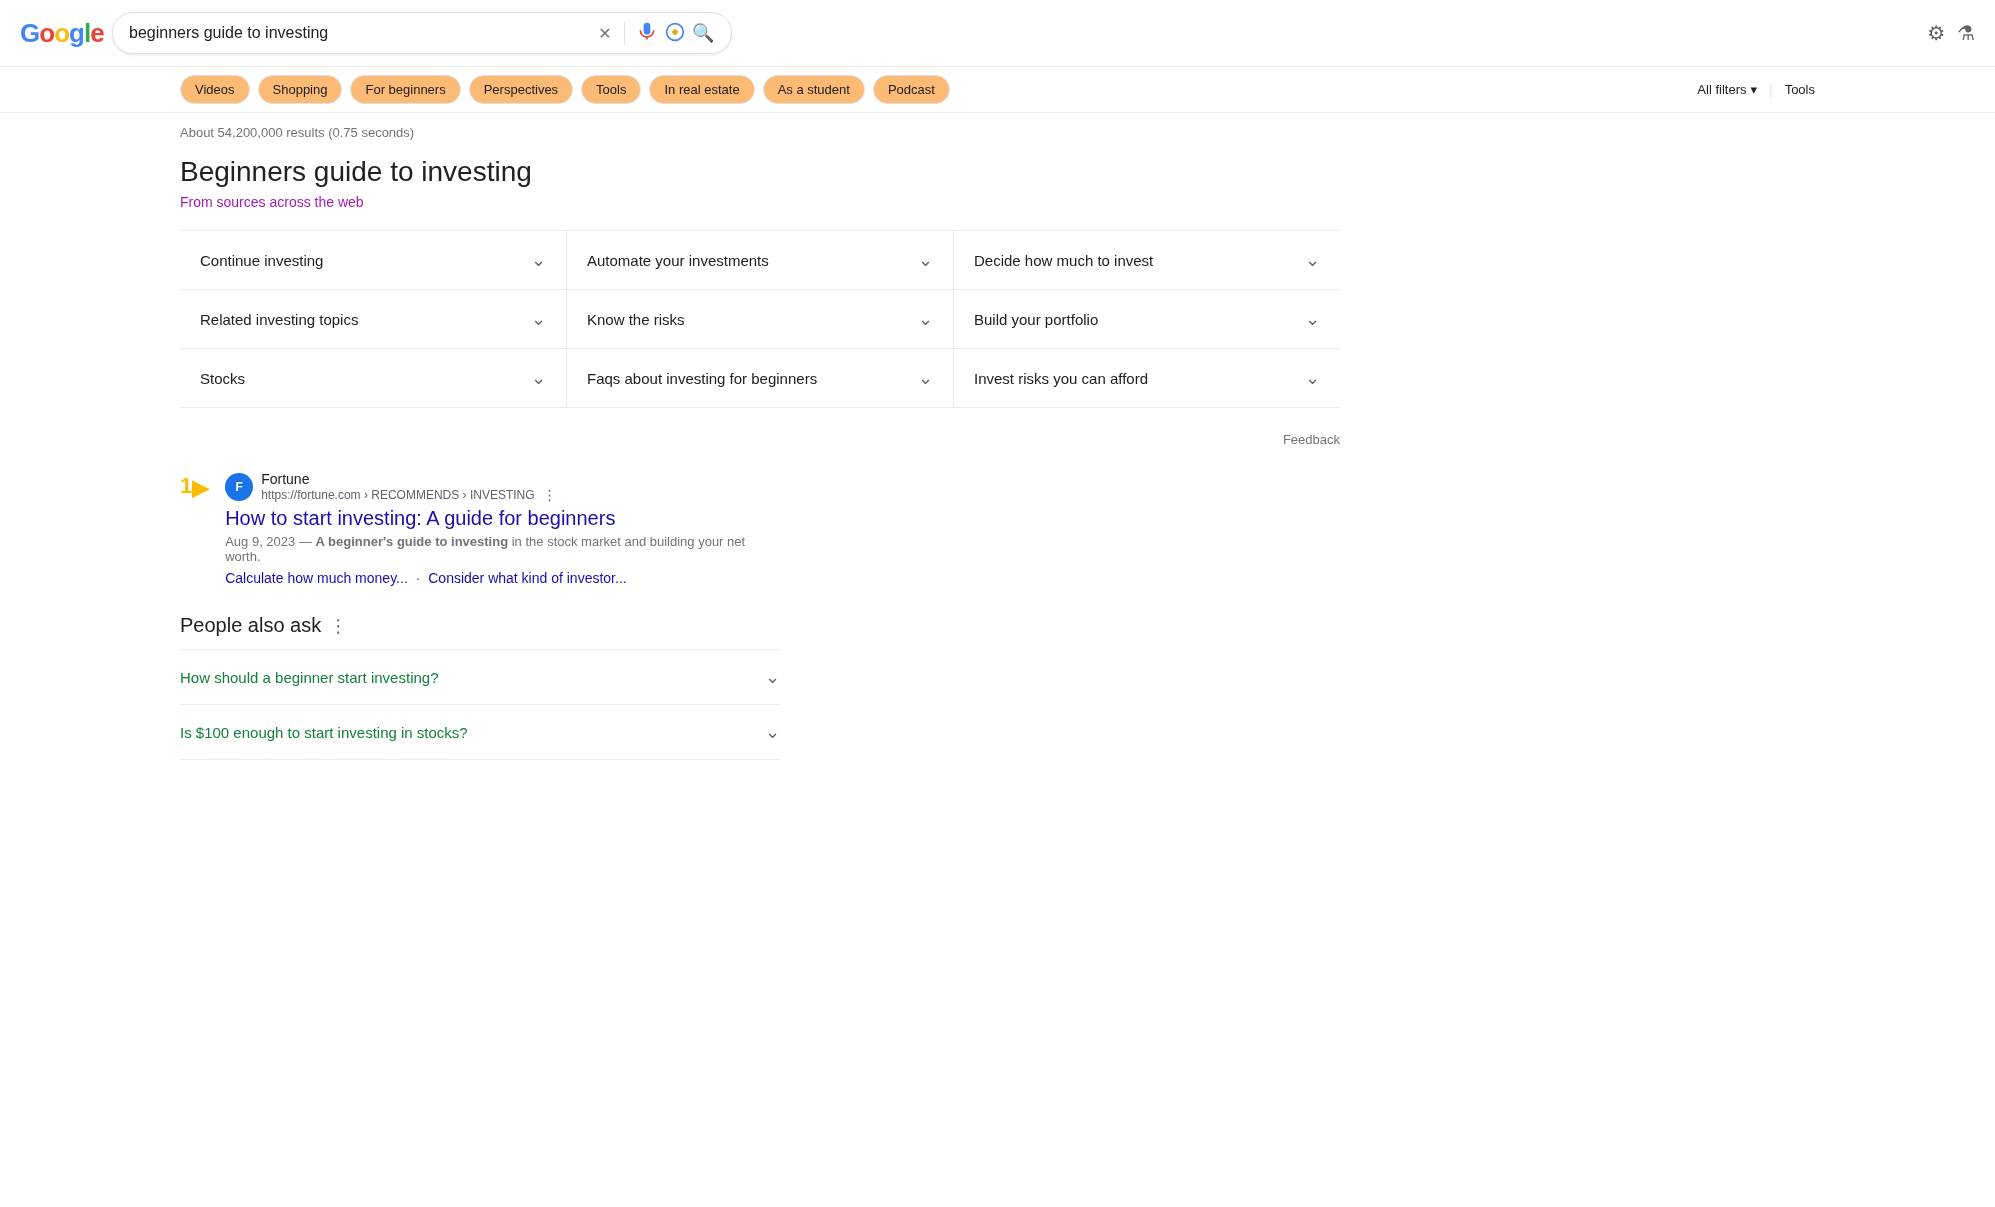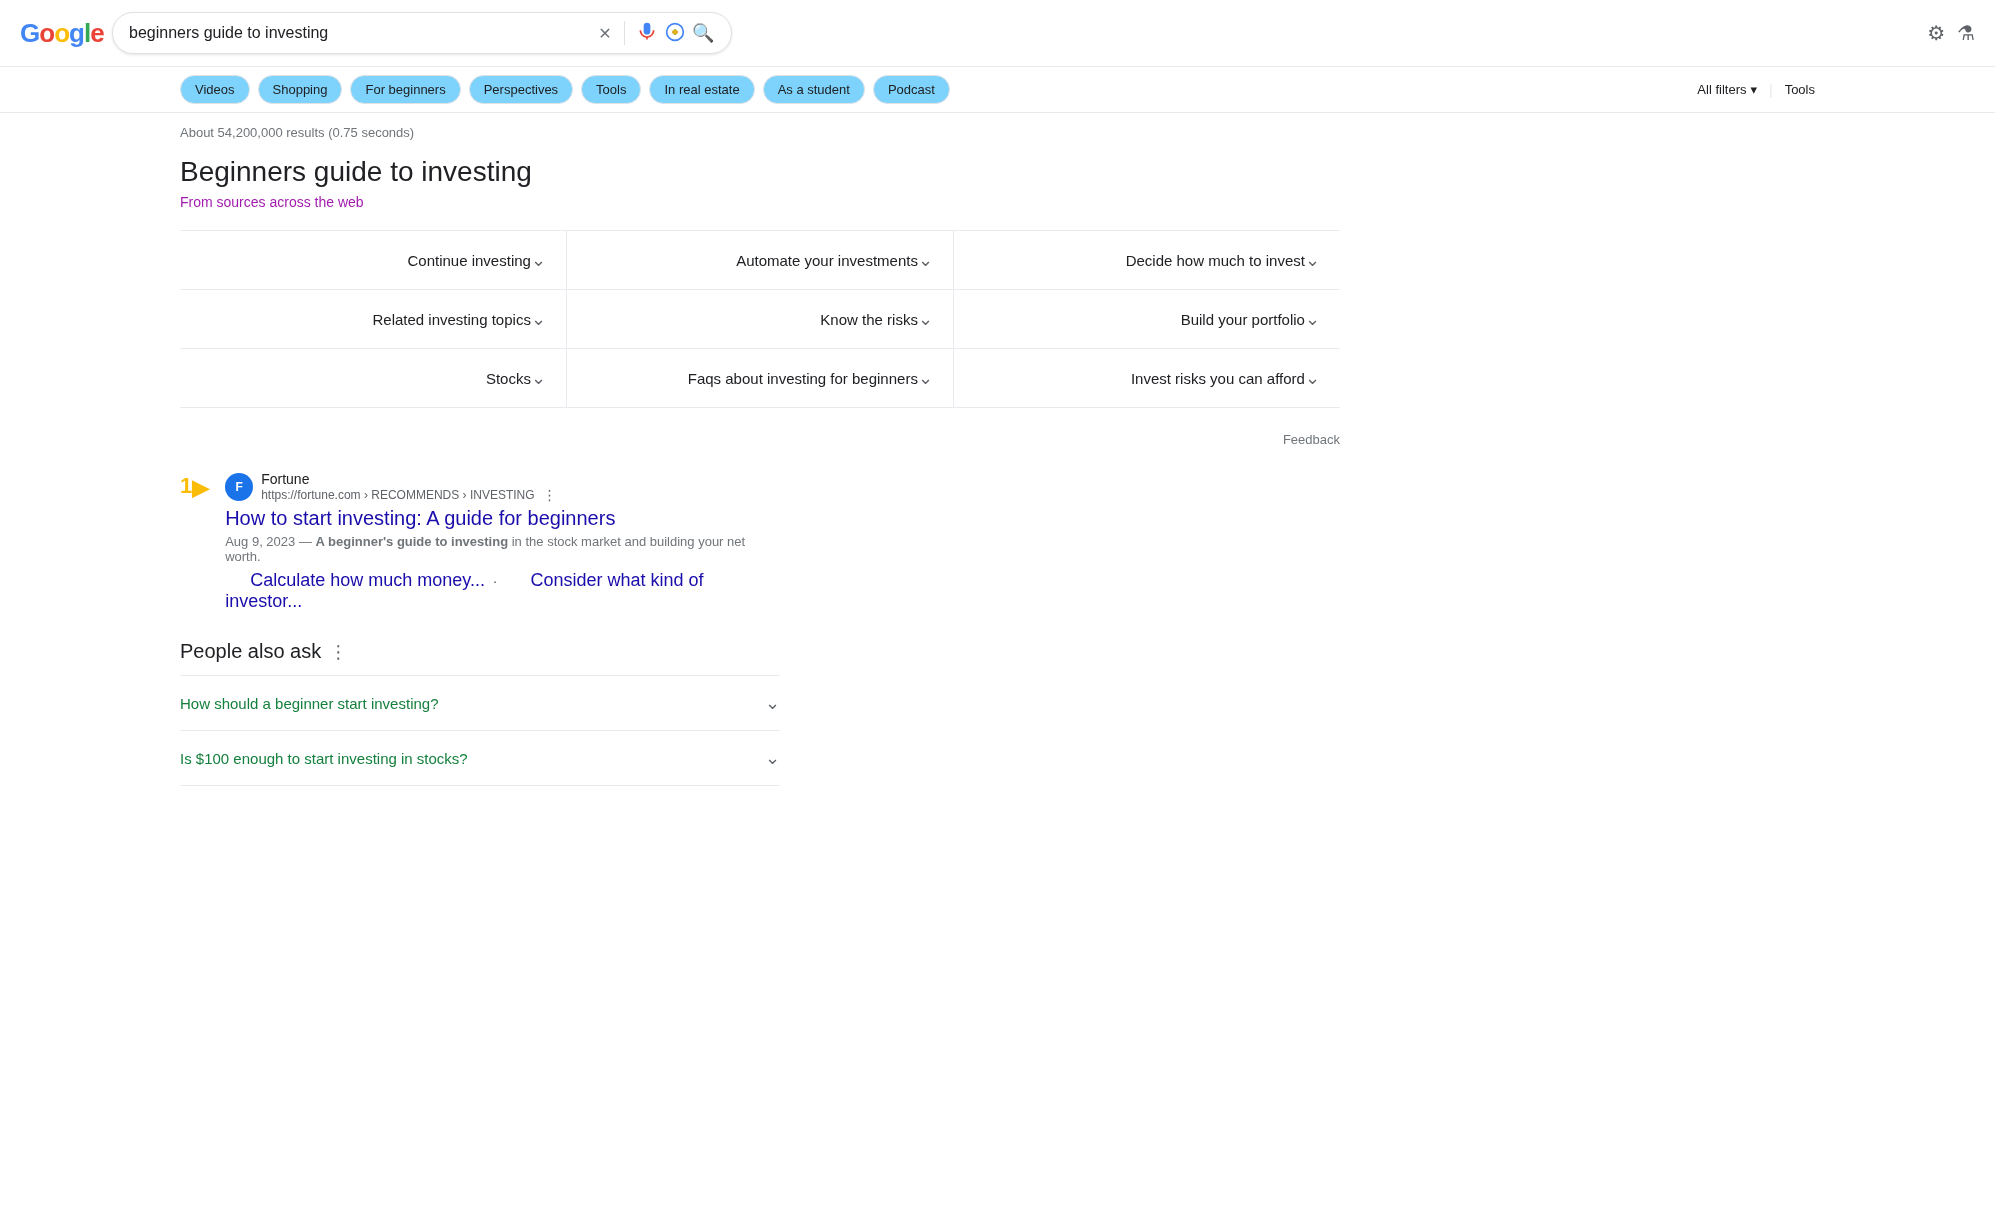--- a/index.html
+++ b/index.html
@@ -18,34 +18,34 @@
     .search-icon-lens { cursor: pointer; }
     .search-icon-search { cursor: pointer; color: #4285f4; font-size: 18px; }
     .divider-vert { width: 1px; height: 24px; background: #dfe1e5; margin: 0 4px; }
 
     .header-right { margin-left: auto; display: flex; align-items: center; gap: 12px; }
     .gear-icon { color: #5f6368; font-size: 20px; cursor: pointer; }
     .flask-icon { color: #5f6368; font-size: 20px; cursor: pointer; }
 
     
     .filters-bar { display: flex; align-items: center; padding: 8px 180px 8px 180px; gap: 8px; border-bottom: 1px solid #e8eaed; }
-    .filter-chip { border: 1px solid #dfe1e5; border-radius: 20px; padding: 6px 14px; font-size: 13px; cursor: pointer; white-space: nowrap; color: #202124; background: #7dd3fc; }
+    .filter-chip { border: 1px solid #dfe1e5; border-radius: 20px; padding: 6px 14px; font-size: 13px; cursor: pointer; white-space: nowrap; color: #202124; background: #fdba74; }
     .filters-right { margin-left: auto; display: flex; align-items: center; gap: 8px; }
     .all-filters-btn { display: flex; align-items: center; gap: 4px; color: #202124; cursor: pointer; font-size: 13px; }
     .tools-btn { color: #202124; cursor: pointer; font-size: 13px; }
 
     
     .main { padding: 12px 0 0 180px; max-width: 1400px; }
 
     .results-count { color: #70757a; font-size: 13px; margin-bottom: 16px; }
 
     .knowledge-panel { margin-bottom: 16px; }
     .knowledge-title { font-size: 28px; font-weight: 400; color: #202124; margin-bottom: 6px; }
     .knowledge-subtitle { color: #a21caf; font-size: 14px; margin-bottom: 20px; }
-    .accordion-item { padding: 18px 16px; border-bottom: 1px solid #e8eaed; border-right: 1px solid transparent; display: flex; align-items: center; justify-content: flex-end; cursor: pointer; }
+    .accordion-item { padding: 18px 16px; border-bottom: 1px solid #e8eaed; border-right: 1px solid transparent; display: flex; align-items: center; justify-content: space-between; cursor: pointer; gap: 44px; }
     .accordion-item:nth-child(3n) { }
     .accordion-label { font-size: 15px; color: #202124; }
     .accordion-chevron { color: #5f6368; font-size: 18px; }
 
     
     .accordion-col { display: flex; flex-direction: column; }
     .accordion-cols { display: flex; max-width: 1160px; border-top: 1px solid #e8eaed; }
     .accordion-cols .accordion-col { flex: 1; }
     .accordion-cols .accordion-col:not(:last-child) { border-right: 1px solid #e8eaed; }
     .accordion-cols .accordion-item { border-bottom: 1px solid #e8eaed; border-right: none; padding: 18px 20px; }
@@ -59,21 +59,21 @@
 
     .result-content { flex: 1; }
     .result-source { display: flex; align-items: center; gap: 8px; margin-bottom: 4px; }
     .result-favicon { width: 28px; height: 28px; border-radius: 50%; background: #1a73e8; display: flex; align-items: center; justify-content: center; color: #fff; font-size: 12px; font-weight: bold; }
     .result-site-name { font-size: 14px; color: #202124; font-weight: 500; }
     .result-url { font-size: 12px; color: #5f6368; }
     .result-more-icon { color: #5f6368; cursor: pointer; margin-left: 4px; }
     .result-title { font-size: 20px; color: #1a0dab; text-decoration: none; cursor: pointer; }
     .result-date { color: #70757a; font-size: 13px; margin-top: 4px; }
     .result-links { margin-top: 6px; }
-    .result-link { color: #1a0dab; font-size: 18px; text-decoration: none; cursor: pointer; margin-left: 25px; }
+    .result-link { color: #1a0dab; font-size: 14px; text-decoration: none; cursor: pointer; }
     .result-link-sep { color: #4d5156; margin: 0 4px; }
 
     
     .paa-section { margin-top: 28px; max-width: 600px; }
     .paa-header { display: flex; align-items: center; gap: 8px; font-size: 20px; font-weight: 400; color: #202124; margin-bottom: 12px; }
     .paa-more-icon { color: #5f6368; cursor: pointer; font-size: 18px; }
     .paa-item { border-top: 1px solid #e8eaed; padding: 16px 0; display: flex; align-items: center; justify-content: space-between; cursor: pointer; }
     .paa-item:last-child { border-bottom: 1px solid #e8eaed; }
     .paa-question { font-size: 15px; color: #15803d; }
     .paa-chevron { color: #5f6368; font-size: 18px; }

